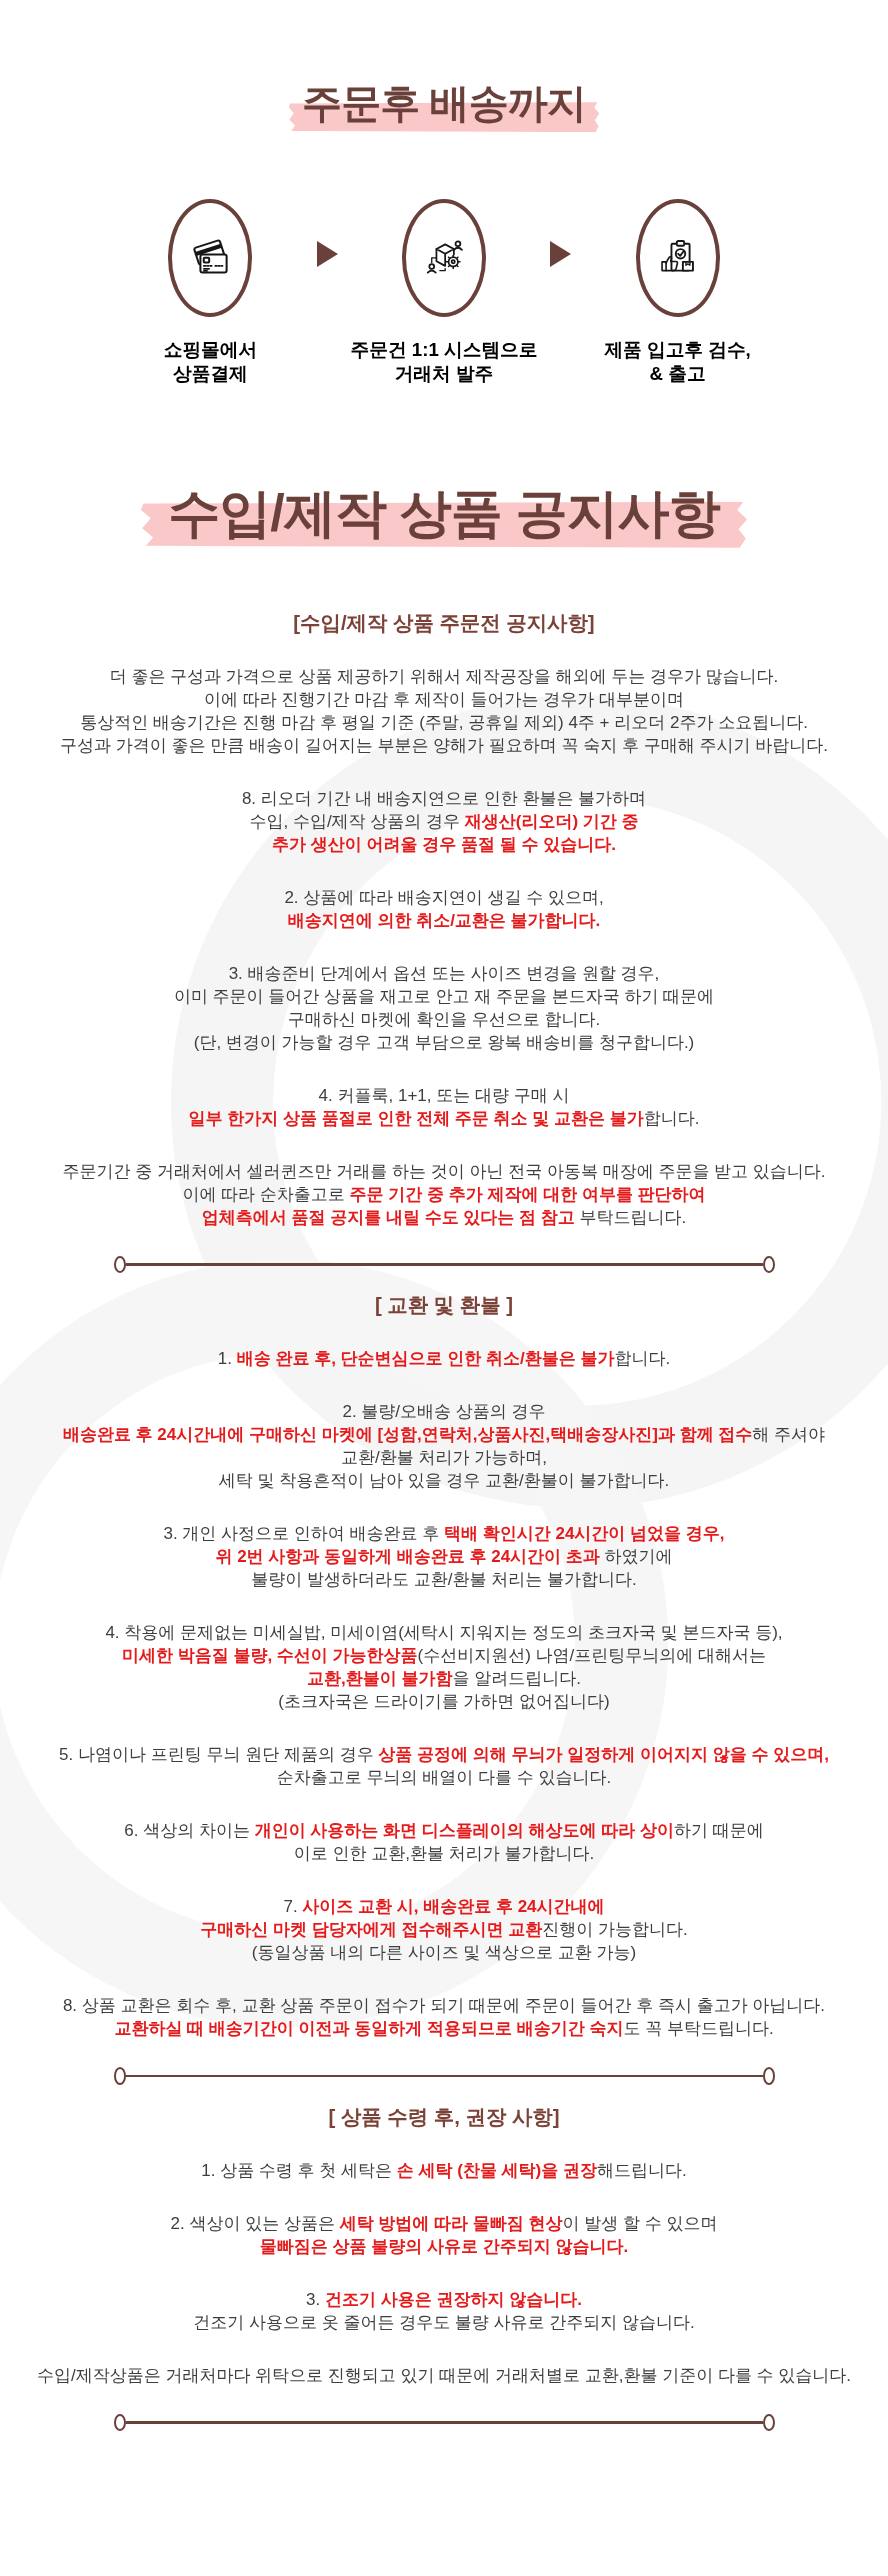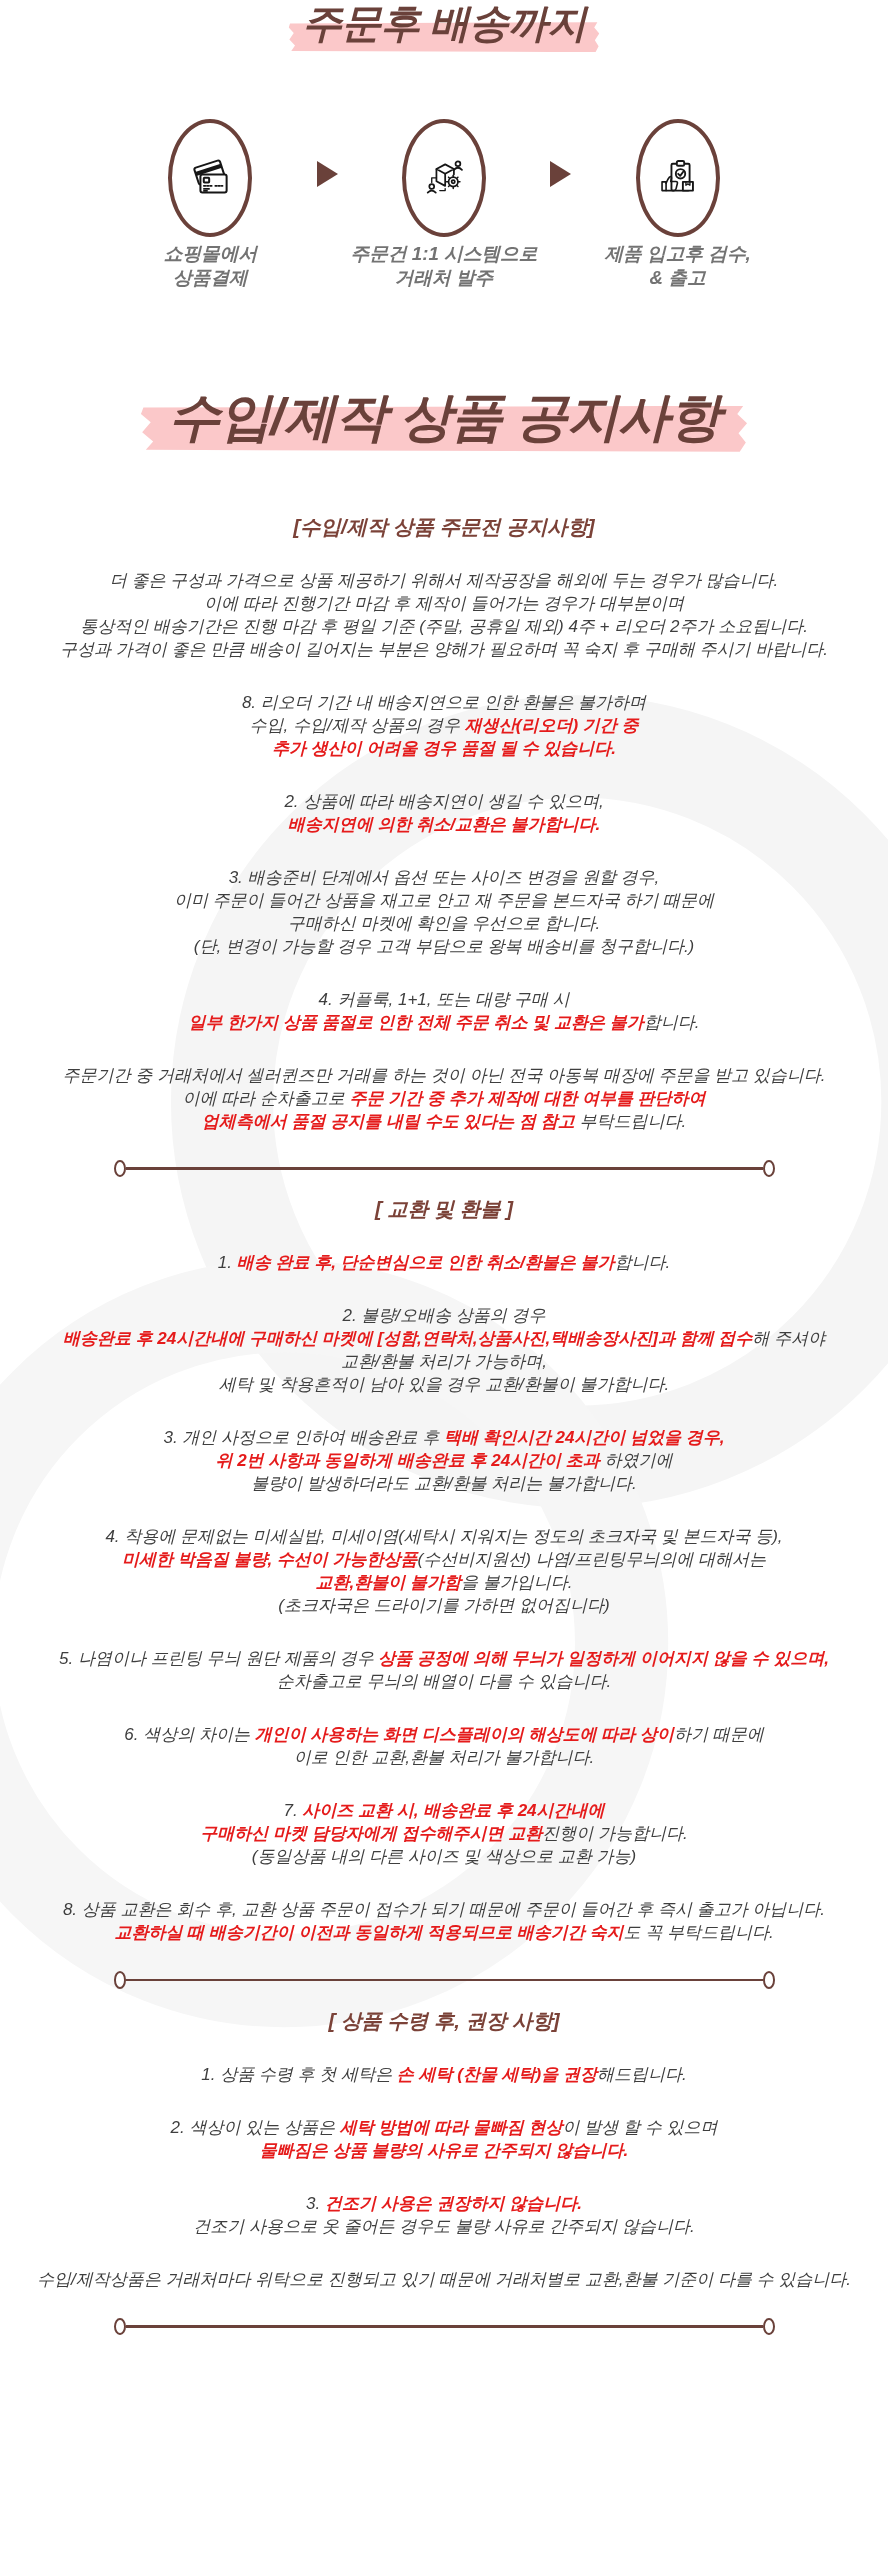--- a/index.html
+++ b/index.html
@@ -1,38 +1,38 @@
 <!DOCTYPE html>
 <html style="font-size:14px"><head>
 <meta charset="utf-8">
 <style>
   html,body{margin:0;padding:0;background:#ffffff;}
   .page{position:relative;width:888px;height:2576px;overflow:hidden;background:#fff;
         font-family:"Liberation Sans","DejaVu Sans",sans-serif;}
   .watermark{position:absolute;left:0;top:0;z-index:0;}
-  .content{position:relative;z-index:1;font-style:italic;}
+  .content{position:relative;z-index:1;padding-top:80px;}
 
   
   .banner{position:relative;text-align:center;}
   .banner .tape{position:absolute;left:50%;transform:translateX(-50%);background:#fbc8c9;z-index:0;
     clip-path:polygon(0.8% 4%,99% 0%,98% 18%,99.6% 38%,98.2% 60%,99.4% 80%,98.4% 100%,1.2% 96%,2.4% 78%,0.6% 58%,2% 36%,0.4% 18%);}
   .banner .txt{position:relative;z-index:1;font-weight:800;color:#6a413a;letter-spacing:-0.9px;}
   .banner1 .txt{font-size:40px;line-height:46px;}
   .banner1 .tape{width:313px;height:30px;bottom:-6.2px;}
   .banner2{margin-top:103px;}
   .banner2 .txt{font-size:52px;line-height:48px;text-align:right;}
   .banner2 .tape{width:611px;height:46px;bottom:-10.7px;}
 
   
   .steps{margin:73px auto 0;width:702px;display:flex;justify-content:center;align-items:flex-start;}
   .step{width:209px;text-align:center;}
   .step-circle{width:76px;height:110px;border:4.4px solid #6a413a;border-radius:50%;
     margin:0 auto;display:flex;align-items:center;justify-content:center;background:#fff;}
   .step-circle svg{display:block;}
-  .step-label{margin-top:5px;font-size:18.7px;line-height:24px;font-weight:bold;color:#737373;}
+  .step-label{margin-top:21px;font-size:18.7px;line-height:24px;font-weight:bold;color:#000000;}
   .step-arrow{width:0;height:0;border-left:21px solid #6a413a;border-top:13.3px solid transparent;
     border-bottom:13.3px solid transparent;margin:42px 1.8px 0 1.8px;}
 
   
   #notice-sections{margin-top:75px;text-align:center;}
   .sec-heading{font-size:20.4px;line-height:23px;font-weight:bold;color:#7b4238;margin:21px 0 16px;}
   .block{font-size:17px;line-height:23px;color:#3e3e3e;margin:9px auto 0;width:817px;}
   .block.para{margin-top:30px;}
   .block .red{color:#e51b1b;font-weight:bold;}
   .divider{display:flex;align-items:center;justify-content:center;width:661px;margin:27px auto 12.4px;}
@@ -153,21 +153,21 @@
         <div class="block para"><span class="plain">주문기간 중 거래처에서 셀러퀸즈만 거래를 하는 것이 아닌 전국 아동복 매장에 주문을 받고 있습니다.</span><br><span class="plain">이에 따라 순차출고로 </span><span class="red">주문 기간 중 추가 제작에 대한 여부를 판단하여</span><br><span class="red">업체측에서 품절 공지를 내릴 수도 있다는 점 참고</span><span class="plain"> 부탁드립니다.</span></div>
         <div class="divider">
           <span class="ring"></span>
           <span class="rule"></span>
           <span class="ring"></span>
         </div>
         <div class="sec-heading">[ 교환 및 환불 ]</div>
         <div class="block para"><span class="plain">1. </span><span class="red">배송 완료 후, 단순변심으로 인한 취소/환불은 불가</span><span class="plain">합니다.</span></div>
         <div class="block para"><span class="plain">2. 불량/오배송 상품의 경우</span><br><span class="red">배송완료 후 24시간내에 구매하신 마켓에 [성함,연락처,상품사진,택배송장사진]과 함께 접수</span><span class="plain">해 주셔야</span><br><span class="plain">교환/환불 처리가 가능하며,</span><br><span class="plain">세탁 및 착용흔적이 남아 있을 경우 교환/환불이 불가합니다.</span></div>
         <div class="block para"><span class="plain">3. 개인 사정으로 인하여 배송완료 후 </span><span class="red">택배 확인시간 24시간이 넘었을 경우,</span><br><span class="red">위 2번 사항과 동일하게 배송완료 후 24시간이 초과</span><span class="plain"> 하였기에</span><br><span class="plain">불량이 발생하더라도 교환/환불 처리는 불가합니다.</span></div>
-        <div class="block para"><span class="plain">4. 착용에 문제없는 미세실밥, 미세이염(세탁시 지워지는 정도의 초크자국 및 본드자국 등),</span><br><span class="red">미세한 박음질 불량, 수선이 가능한상품</span><span class="plain">(수선비지원선) 나염/프린팅무늬의에 대해서는</span><br><span class="red">교환,환불이 불가함</span><span class="plain">을 불가입니다.</span><br><span class="plain">(초크자국은 드라이기를 가하면 없어집니다)</span></div>
+        <div class="block para"><span class="plain">4. 착용에 문제없는 미세실밥, 미세이염(세탁시 지워지는 정도의 초크자국 및 본드자국 등),</span><br><span class="red">미세한 박음질 불량, 수선이 가능한상품</span><span class="plain">(수선비지원선) 나염/프린팅무늬의에 대해서는</span><br><span class="red">교환,환불이 불가함</span><span class="plain">을 알려드립니다.</span><br><span class="plain">(초크자국은 드라이기를 가하면 없어집니다)</span></div>
         <div class="block para"><span class="plain">5. 나염이나 프린팅 무늬 원단 제품의 경우 </span><span class="red">상품 공정에 의해 무늬가 일정하게 이어지지 않을 수 있으며,</span><br><span class="plain">순차출고로 무늬의 배열이 다를 수 있습니다.</span></div>
         <div class="block para"><span class="plain">6. 색상의 차이는 </span><span class="red">개인이 사용하는 화면 디스플레이의 해상도에 따라 상이</span><span class="plain">하기 때문에</span><br><span class="plain">이로 인한 교환,환불 처리가 불가합니다.</span></div>
         <div class="block para"><span class="plain">7. </span><span class="red">사이즈 교환 시, 배송완료 후 24시간내에</span><br><span class="red">구매하신 마켓 담당자에게 접수해주시면 교환</span><span class="plain">진행이 가능합니다.</span><br><span class="plain">(동일상품 내의 다른 사이즈 및 색상으로 교환 가능)</span><br></div>
         <div class="block para"><span class="plain">8. 상품 교환은 회수 후, 교환 상품 주문이 접수가 되기 때문에 주문이 들어간 후 즉시 출고가 아닙니다.</span><br><span class="red">교환하실 때 배송기간이 이전과 동일하게 적용되므로 배송기간 숙지</span><span class="plain">도 꼭 부탁드립니다.</span></div>
         <div class="divider">
           <span class="ring"></span>
           <span class="rule"></span>
           <span class="ring"></span>
         </div>
         <div class="sec-heading">[ 상품 수령 후, 권장 사항]</div>

